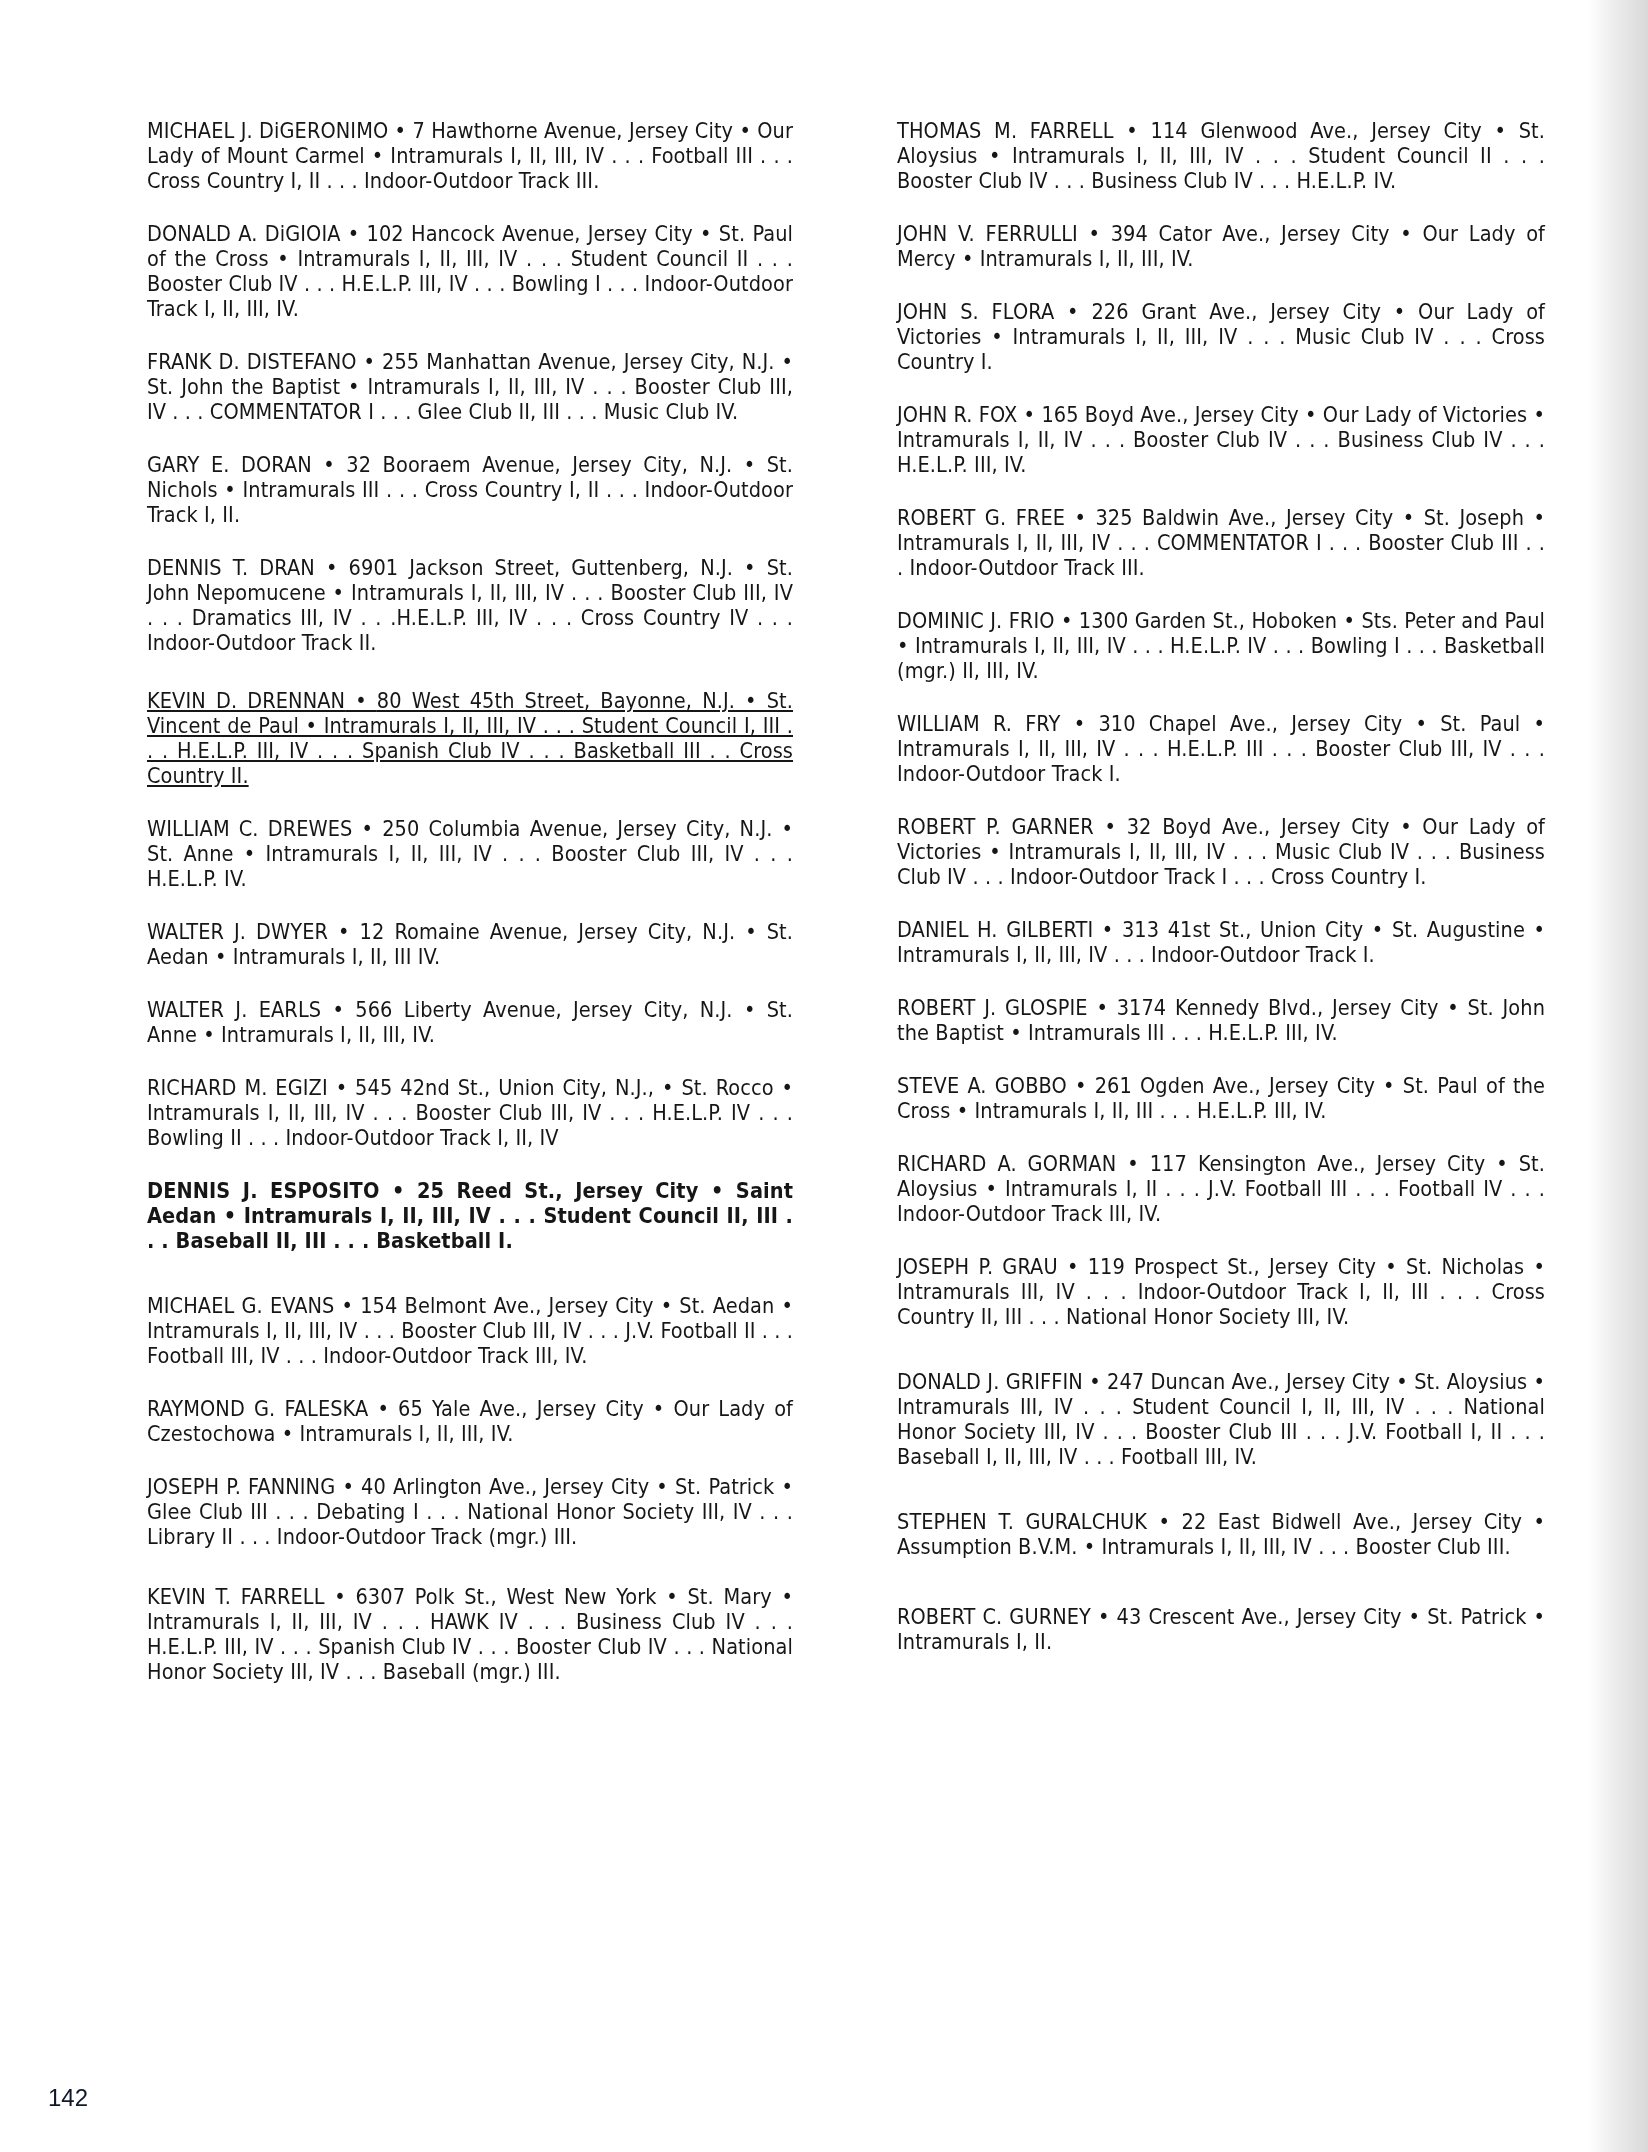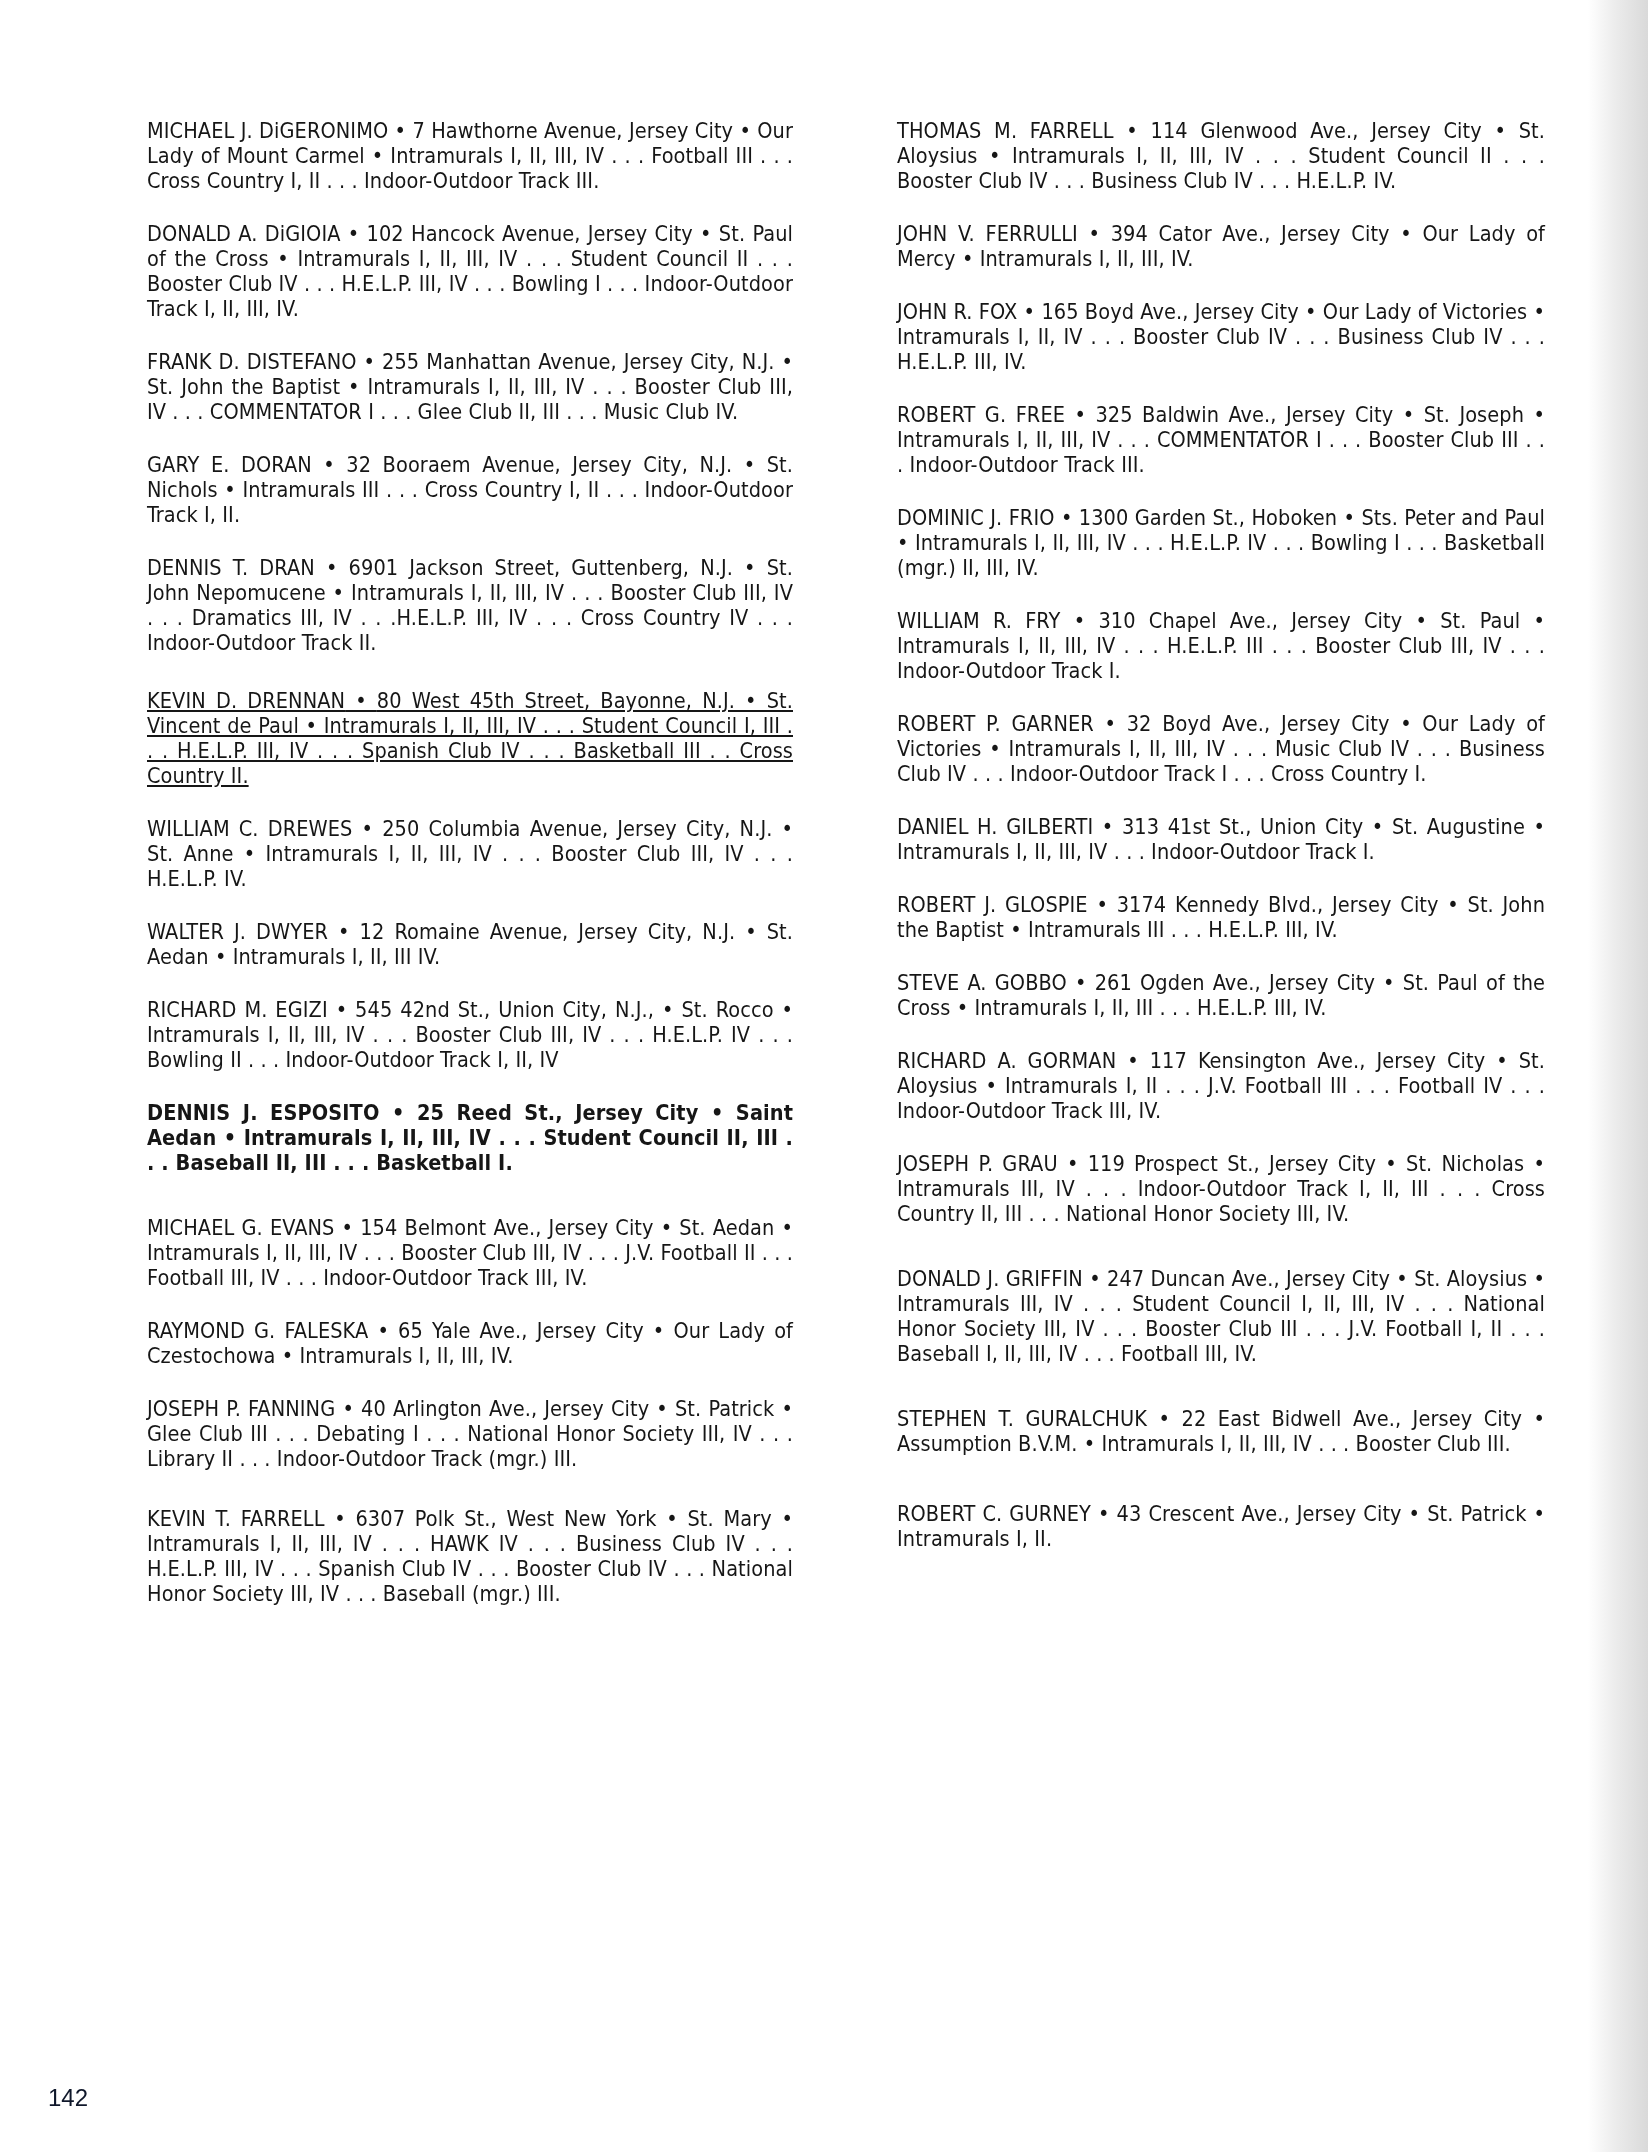--- a/index.html
+++ b/index.html
@@ -34,30 +34,32 @@
 
 <div class="column col-left">
     <p class="entry" style="margin-bottom: 28px;"><span class="entry-name">MICHAEL J. DiGERONIMO</span><span> • </span><span>7 Hawthorne Avenue, Jersey City • Our Lady of Mount Carmel • Intramurals I, II, III, IV . . . Football III . . . Cross Country I, II . . . Indoor-Outdoor Track III.</span></p>
     <p class="entry" style="margin-bottom: 28px;"><span class="entry-name">DONALD A. DiGIOIA</span><span> • </span><span>102 Hancock Avenue, Jersey City • St. Paul of the Cross • Intramurals I, II, III, IV . . . Student Council II . . . Booster Club IV . . . H.E.L.P. III, IV . . . Bowling I . . . Indoor-Outdoor Track I, II, III, IV.</span></p>
     <p class="entry" style="margin-bottom: 28px;"><span class="entry-name">FRANK D. DISTEFANO</span><span> • </span><span>255 Manhattan Avenue, Jersey City, N.J. • St. John the Baptist • Intramurals I, II, III, IV . . . Booster Club III, IV . . . COMMENTATOR I . . . Glee Club II, III . . . Music Club IV.</span></p>
     <p class="entry" style="margin-bottom: 28px;"><span class="entry-name">GARY E. DORAN</span><span> • </span><span>32 Booraem Avenue, Jersey City, N.J. • St. Nichols • Intramurals III . . . Cross Country I, II . . . Indoor-Outdoor Track I, II.</span></p>
     <p class="entry" style="margin-bottom: 33px;"><span class="entry-name">DENNIS T. DRAN</span><span> • </span><span>6901 Jackson Street, Guttenberg, N.J. • St. John Nepomucene • Intramurals I, II, III, IV . . . Booster Club III, IV . . . Dramatics III, IV . . .H.E.L.P. III, IV . . . Cross Country IV . . . Indoor-Outdoor Track II.</span></p>
     <p class="entry" style="margin-bottom: 28px; text-decoration: underline;"><span class="entry-name">KEVIN D. DRENNAN</span><span> • </span><span>80 West 45th Street, Bayonne, N.J. • St. Vincent de Paul • Intramurals I, II, III, IV . . . Student Council I, III . . . H.E.L.P. III, IV . . . Spanish Club IV . . . Basketball III . .  Cross Country II.</span></p>
     <p class="entry" style="margin-bottom: 28px;"><span class="entry-name">WILLIAM C. DREWES</span><span> • </span><span>250 Columbia Avenue, Jersey City, N.J. • St. Anne • Intramurals I, II, III, IV . . . Booster Club III, IV . . . H.E.L.P. IV.</span></p>
     <p class="entry" style="margin-bottom: 28px;"><span class="entry-name">WALTER J. DWYER</span><span> • </span><span>12 Romaine Avenue, Jersey City, N.J. • St. Aedan • Intramurals I, II, III IV.</span></p>
+    <p class="entry" style="margin-bottom: 28px;"><span class="entry-name">WALTER J. EARLS</span><span> • </span><span>566 Liberty Avenue, Jersey City, N.J. • St. Anne • Intramurals I, II, III, IV.</span></p>
     <p class="entry" style="margin-bottom: 28px;"><span class="entry-name">RICHARD M. EGIZI</span><span> • </span><span>545 42nd St., Union City, N.J., • St. Rocco • Intramurals I, II, III, IV . . . Booster Club III, IV . . . H.E.L.P. IV . . . Bowling II . . . Indoor-Outdoor Track I, II, IV</span></p>
     <p class="entry" style="margin-bottom: 40px; font-weight: bold;"><span class="entry-name">DENNIS J. ESPOSITO</span><span> • </span><span>25 Reed St., Jersey City • Saint Aedan • Intramurals I, II, III, IV . . . Student Council II, III . . . Baseball II, III . . . Basketball I.</span></p>
     <p class="entry" style="margin-bottom: 28px;"><span class="entry-name">MICHAEL G. EVANS</span><span> • </span><span>154 Belmont Ave., Jersey City • St. Aedan • Intramurals I, II, III, IV . . . Booster Club III, IV . . . J.V. Football II . . . Football III, IV . . . Indoor-Outdoor Track III, IV.</span></p>
     <p class="entry" style="margin-bottom: 28px;"><span class="entry-name">RAYMOND G. FALESKA</span><span> • </span><span>65 Yale Ave., Jersey City • Our Lady of Czestochowa • Intramurals I, II, III, IV.</span></p>
     <p class="entry" style="margin-bottom: 35px;"><span class="entry-name">JOSEPH P. FANNING</span><span> • </span><span>40 Arlington Ave., Jersey City • St. Patrick • Glee Club III . . . Debating I . . . National Honor Society III, IV . . . Library II . . . Indoor-Outdoor Track (mgr.) III.</span></p>
     <p class="entry" style="margin-bottom: 0px;"><span class="entry-name">KEVIN T. FARRELL</span><span> • </span><span>6307 Polk St., West New York • St. Mary • Intramurals I, II, III, IV . . . HAWK IV . . . Business Club IV . . . H.E.L.P. III, IV . . . Spanish Club IV . . . Booster Club IV . . . National Honor Society III, IV . . . Baseball (mgr.) III.</span></p>
   </div>
 <div class="column col-right">
     <p class="entry" style="margin-bottom: 28px;"><span class="entry-name">THOMAS M. FARRELL</span><span> • </span><span>114 Glenwood Ave., Jersey City • St. Aloysius • Intramurals I, II, III, IV . . . Student Council II . . . Booster Club IV . . . Business Club IV . . . H.E.L.P. IV.</span></p>
     <p class="entry" style="margin-bottom: 28px;"><span class="entry-name">JOHN V. FERRULLI</span><span> • </span><span>394 Cator Ave., Jersey City • Our Lady of Mercy • Intramurals I, II, III, IV.</span></p>
+    <p class="entry" style="margin-bottom: 28px;"><span class="entry-name">JOHN S. FLORA</span><span> • </span><span>226 Grant Ave., Jersey City • Our Lady of Victories • Intramurals I, II, III, IV . . . Music Club IV . . . Cross Country I.</span></p>
     <p class="entry" style="margin-bottom: 28px;"><span class="entry-name">JOHN R. FOX</span><span> • </span><span>165 Boyd Ave., Jersey City • Our Lady of Victories • Intramurals I, II, IV . . . Booster Club IV . . . Business Club IV . . . H.E.L.P. III, IV.</span></p>
     <p class="entry" style="margin-bottom: 28px;"><span class="entry-name">ROBERT G. FREE</span><span> • </span><span>325 Baldwin Ave., Jersey City • St. Joseph • Intramurals I, II, III, IV . . . COMMENTATOR I . . . Booster Club III . . . Indoor-Outdoor Track III.</span></p>
     <p class="entry" style="margin-bottom: 28px;"><span class="entry-name">DOMINIC J. FRIO</span><span> • </span><span>1300 Garden St., Hoboken • Sts. Peter and Paul • Intramurals I, II, III, IV . . . H.E.L.P. IV . . . Bowling I . . . Basketball (mgr.) II, III, IV.</span></p>
     <p class="entry" style="margin-bottom: 28px;"><span class="entry-name">WILLIAM R. FRY</span><span> • </span><span>310 Chapel Ave., Jersey City • St. Paul • Intramurals I, II, III, IV . . . H.E.L.P. III . . . Booster Club III, IV . . . Indoor-Outdoor Track I.</span></p>
     <p class="entry" style="margin-bottom: 28px;"><span class="entry-name">ROBERT P. GARNER</span><span> • </span><span>32 Boyd Ave., Jersey City • Our Lady of Victories • Intramurals I, II, III, IV . . . Music Club IV . . . Business Club IV . . . Indoor-Outdoor Track I . . . Cross Country I.</span></p>
     <p class="entry" style="margin-bottom: 28px;"><span class="entry-name">DANIEL H. GILBERTI</span><span> • </span><span>313 41st St., Union City • St. Augustine • Intramurals I, II, III, IV . . . Indoor-Outdoor Track I.</span></p>
     <p class="entry" style="margin-bottom: 28px;"><span class="entry-name">ROBERT J. GLOSPIE</span><span> • </span><span>3174 Kennedy Blvd., Jersey City • St. John the Baptist • Intramurals III . . . H.E.L.P. III, IV.</span></p>
     <p class="entry" style="margin-bottom: 28px;"><span class="entry-name">STEVE A. GOBBO</span><span> • </span><span>261 Ogden Ave., Jersey City • St. Paul of the Cross • Intramurals I, II, III . . . H.E.L.P. III, IV.</span></p>
     <p class="entry" style="margin-bottom: 28px;"><span class="entry-name">RICHARD A. GORMAN</span><span> • </span><span>117 Kensington Ave., Jersey City • St. Aloysius • Intramurals I, II . . . J.V. Football III . . . Football IV . . . Indoor-Outdoor Track III, IV.</span></p>
     <p class="entry" style="margin-bottom: 40px;"><span class="entry-name">JOSEPH P. GRAU</span><span> • </span><span>119 Prospect St., Jersey City • St. Nicholas • Intramurals III, IV . . . Indoor-Outdoor Track I, II, III . . . Cross Country II, III . . . National Honor Society III, IV.</span></p>

